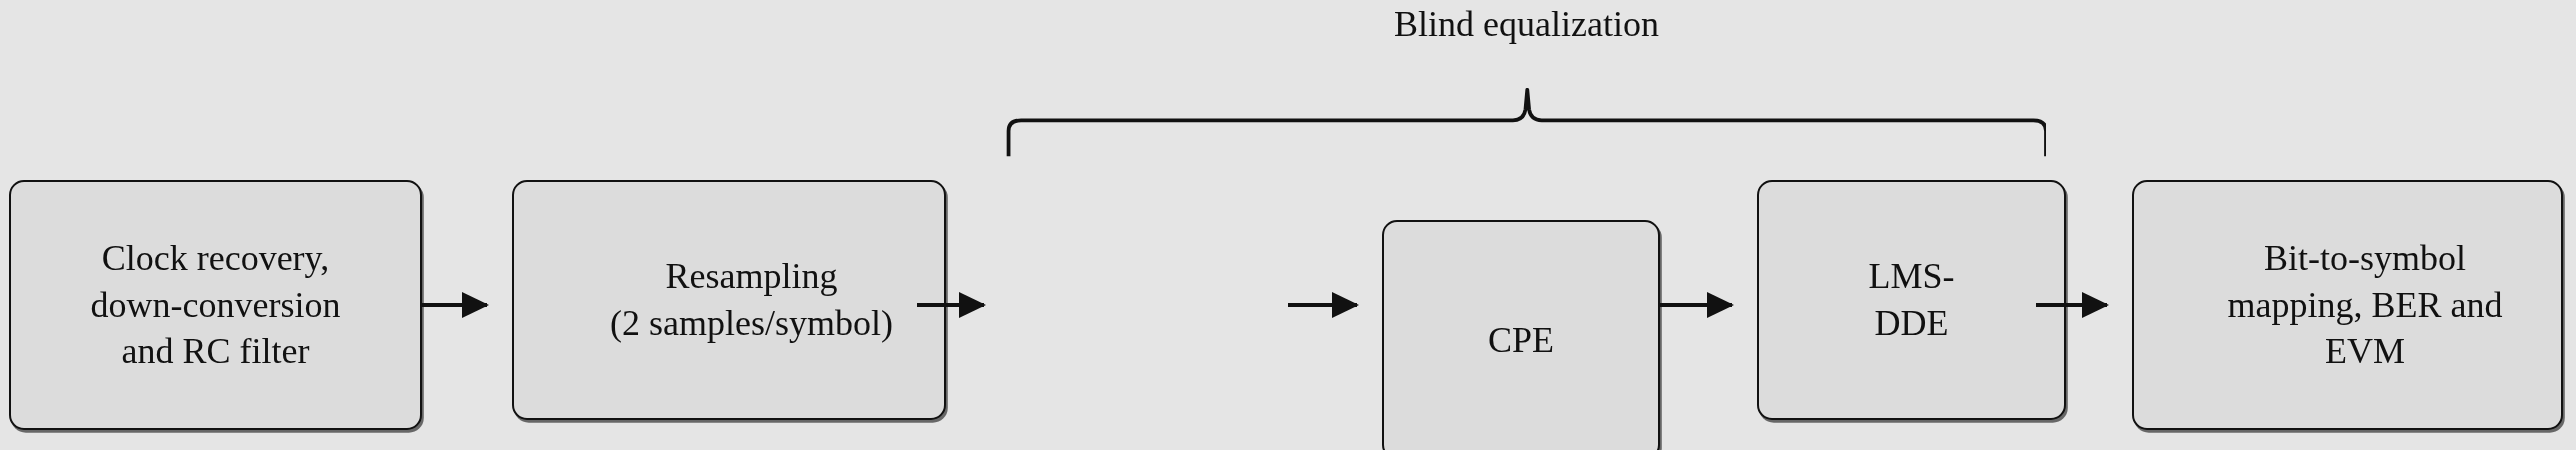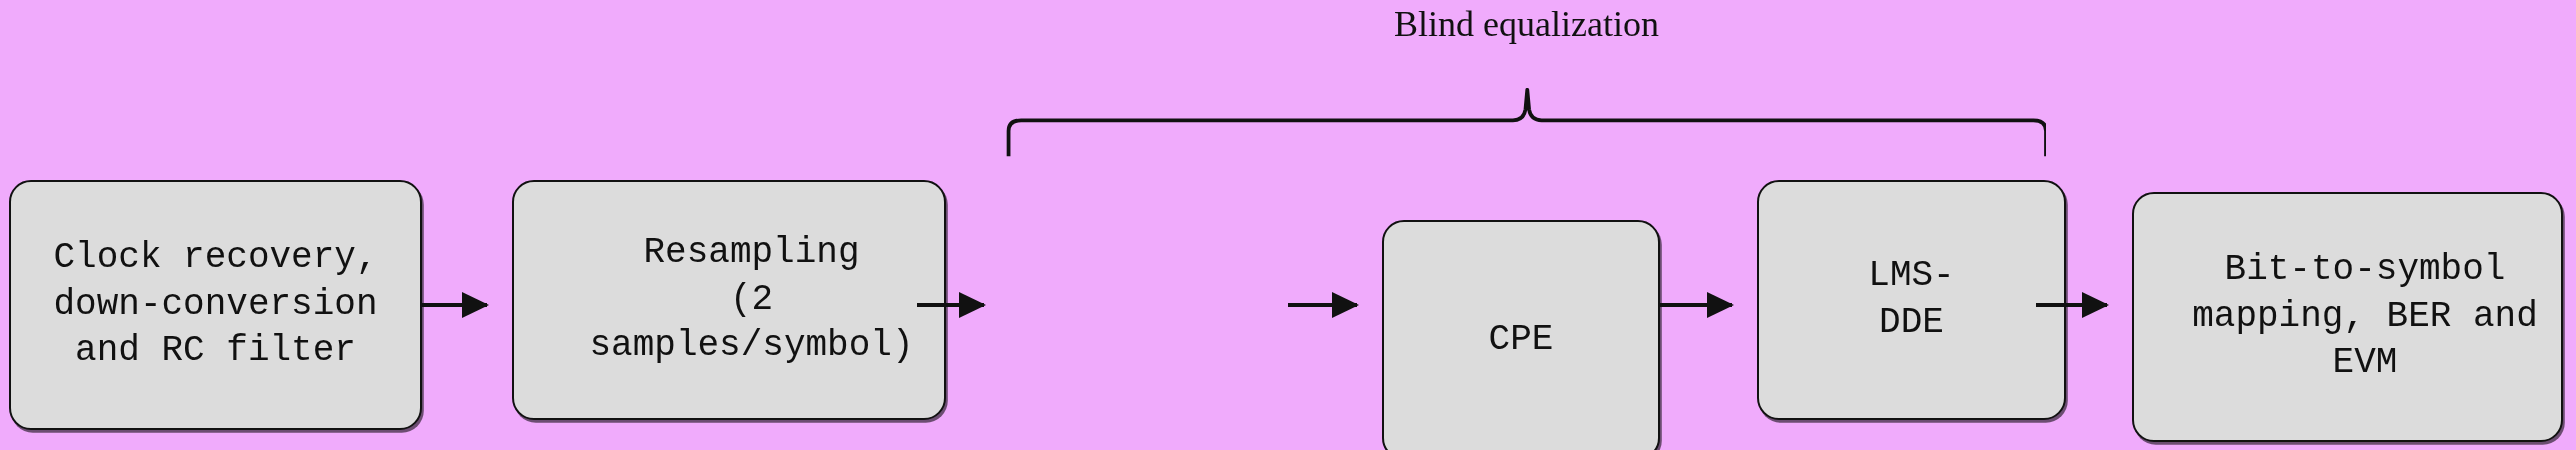--- a/index.html
+++ b/index.html
@@ -7,39 +7,39 @@
     padding: 0;
     background: #ffffff;
   }
   body {
     font-family: "Liberation Serif", "DejaVu Serif", serif;
   }
   #canvas {
     position: relative;
     width: 2576px;
     height: 451px;
-    background: #f0abfc;
+    background: #e5e5e5;
     overflow: hidden;
   }
 
   
   .block {
     position: absolute;
     box-sizing: border-box;
     background: #dcdcdc;
     border: 2.7px solid #111111;
-    border-radius: 22px;
+    border-radius: 15px;
     display: flex;
     align-items: center;
     justify-content: center;
     text-align: center;
     color: #111111;
     font-size: 36px;
     line-height: 1.30;
-    font-family: Liberation Mono, monospace;
+    font-family: Liberation Serif, serif;
     box-shadow: 1.8px 2.7px 0 rgba(0,0,0,0.55);
   }
   .block .label {
     display: block;
     padding: 0 12.6px;
     white-space: pre-line;
   }
 
   
   .arrow {
@@ -114,21 +114,21 @@
 
   <div class="block" style="left:1382px; top:180px; width:278px; height:240px;margin-top:40px;">
     <span class="label">CPE</span>
   </div>
 
   <div class="block" style="left:1757px; top:180px; width:309px; height:240px;">
     <span class="label">LMS-
 DDE</span>
   </div>
 
-  <div class="block" style="left:2132px; top:192px; width:431px; height:250px;padding-left:35px;">
+  <div class="block" style="left:2132px; top:180px; width:431px; height:250px;padding-left:35px;">
     <span class="label">Bit-to-symbol
 mapping, BER and
 EVM</span>
   </div>
 
   <div class="arrow" style="left:422px; top:303px; width:65px;"></div>
   <div class="arrow" style="left:917px; top:303px; width:67px;"></div>
   <div class="arrow" style="left:1288px; top:303px; width:69px;"></div>
   <div class="arrow" style="left:1660px; top:303px; width:72px;"></div>
   <div class="arrow" style="left:2036px; top:303px; width:71px;"></div>

